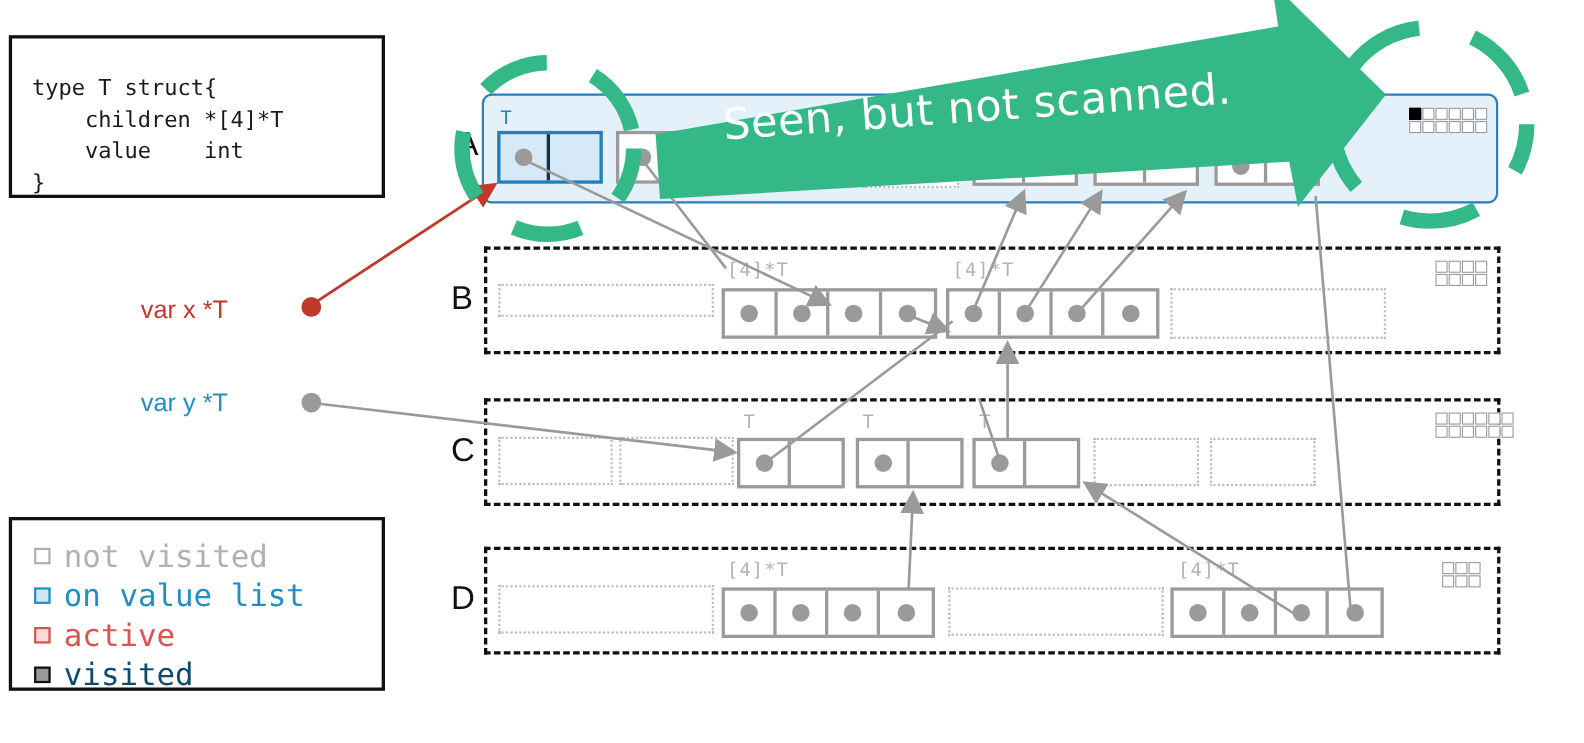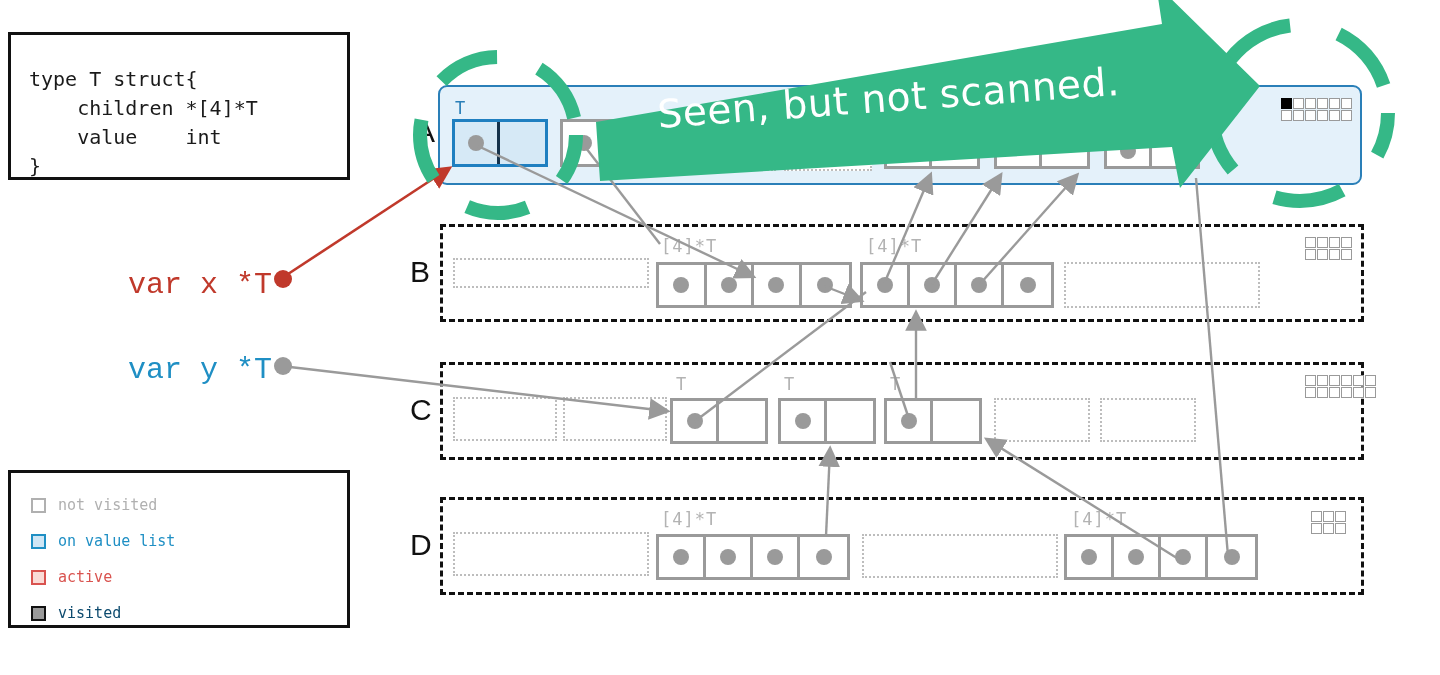--- a/index.html
+++ b/index.html
@@ -13,24 +13,24 @@
             background:#fff;box-sizing:border-box;}
   #code-box pre{margin:0;padding:30px 0 0 18px;font-family:"DejaVu Sans Mono",monospace;
             font-size:20px;line-height:1.45;color:#1a1a1a;white-space:pre;}
 
   
   #legend-box{left:8px;top:470px;width:342px;height:158px;border:3px solid #111;
             background:#fff;box-sizing:border-box;padding:14px 0 0 20px;}
   .legend-row{display:flex;align-items:center;height:36px;}
   .legend-sw{width:15px;height:15px;box-sizing:border-box;border:2.5px solid #999;
             background:#fff;margin-right:12px;flex:none;}
-  .legend-label{font-family:"DejaVu Sans Mono",monospace;font-size:15px;}
-
-  
-  .varlabel{font-family:Liberation Mono, monospace;font-size:30px;}
+  .legend-label{font-family:"DejaVu Sans Mono",monospace;font-size:28px;}
+
+  
+  .varlabel{font-family:Liberation Sans, sans-serif;font-size:23px;}
   #var-x{left:128px;top:268px;color:#c0392b;}
   #var-y{left:128px;top:353px;color:#1f8fc4;}
 
   
   .rowletter{font-family:"Liberation Sans",sans-serif;font-size:30px;color:#111;}
   .rowbox{box-sizing:border-box;}
   .rowbox.dashed{border:3px dashed #111;background:#fff;}
   .rowbox.active{border:2px solid #2a7fb8;background:#e4f1fa;border-radius:9px;}
 
   

